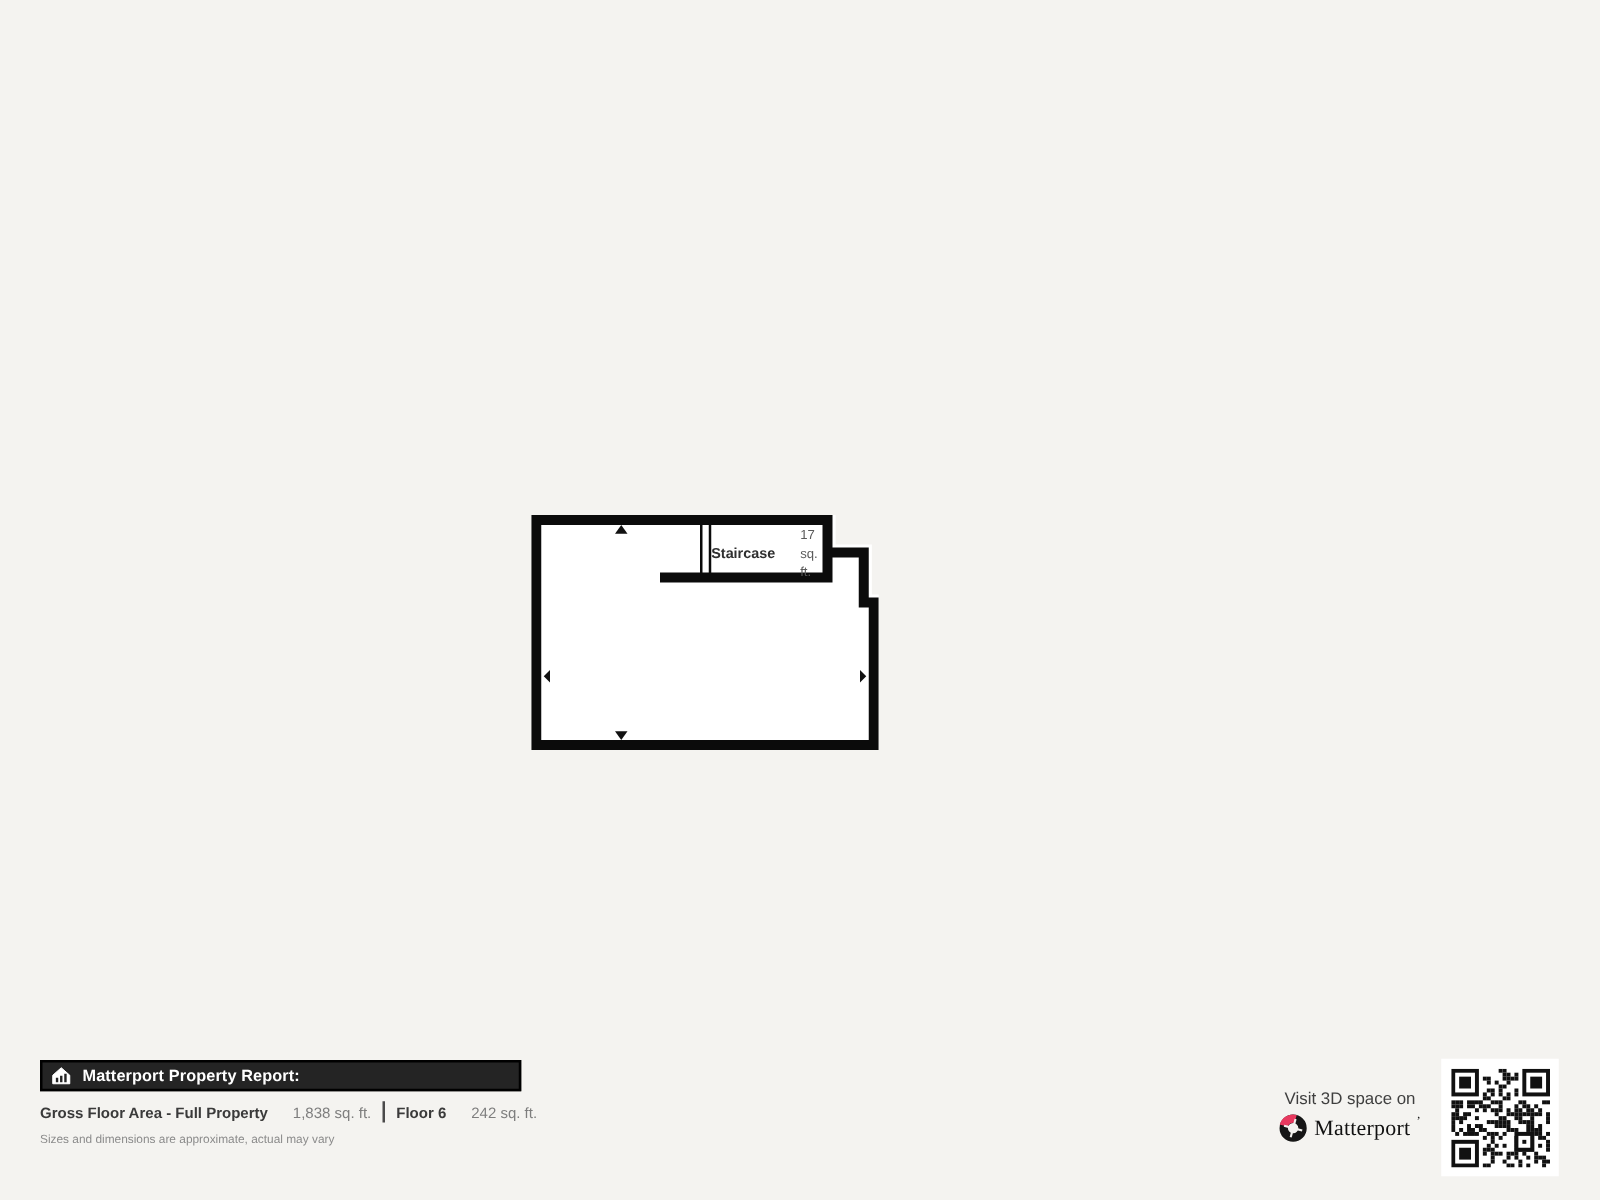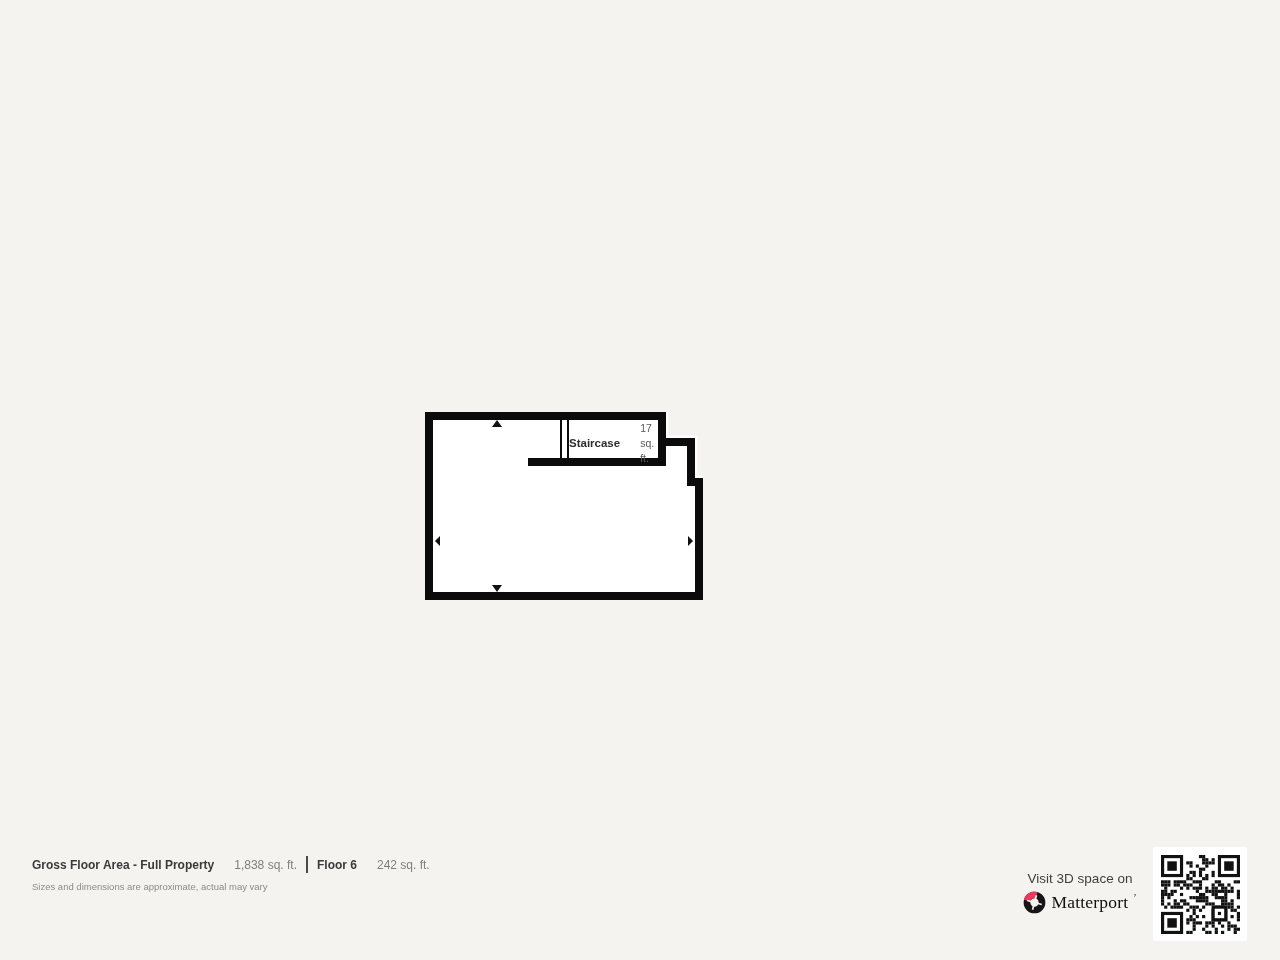--- a/index.html
+++ b/index.html
@@ -63,20 +63,29 @@
       <polygon points="435,541 440,536 440,546" fill="#111"></polygon>
       <polygon points="693,541 688,536 688,546" fill="#111"></polygon>
     </svg>
     <div class="stair-label">
       <div class="stair-name">Staircase</div>
       <div class="stair-area">17 sq. ft.</div>
     </div>
   </div>
 
   <div class="report">
+    <div class="report-bar">
+      <svg width="16" height="16" viewBox="0 0 20 20">
+        <path d="M10,1.5 L18.5,9 V17.5 H1.5 V9 Z" fill="#ffffff" stroke="#ffffff" stroke-width="1" stroke-linejoin="round"></path>
+        <rect x="4.6" y="11.5" width="2.4" height="4.5" fill="#242424"></rect>
+        <rect x="8.8" y="9.5" width="2.4" height="6.5" fill="#242424"></rect>
+        <rect x="13" y="7.5" width="2.4" height="8.5" fill="#242424"></rect>
+      </svg>
+      <span class="title">Matterport Property Report:</span>
+    </div>
     <div class="stats">
       <span class="b">Gross Floor Area - Full Property</span>
       <span class="v">1,838 sq. ft.</span>
       <span class="divider"></span>
       <span class="b">Floor 6</span>
       <span class="v">242 sq. ft.</span>
     </div>
     <div class="disclaimer">Sizes and dimensions are approximate, actual may vary</div>
   </div>
 

